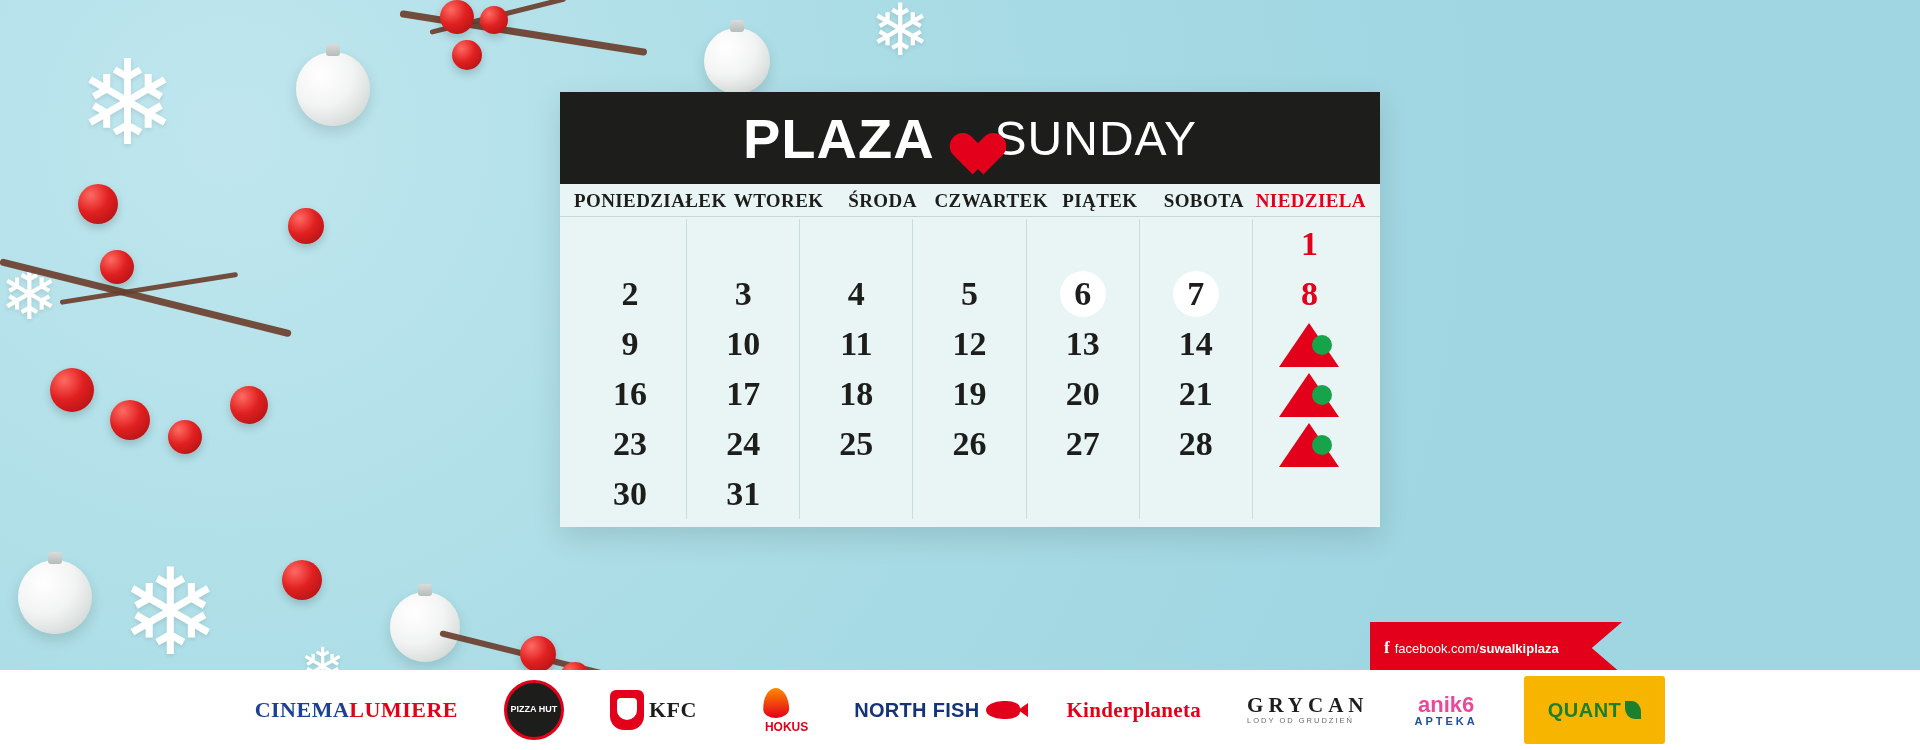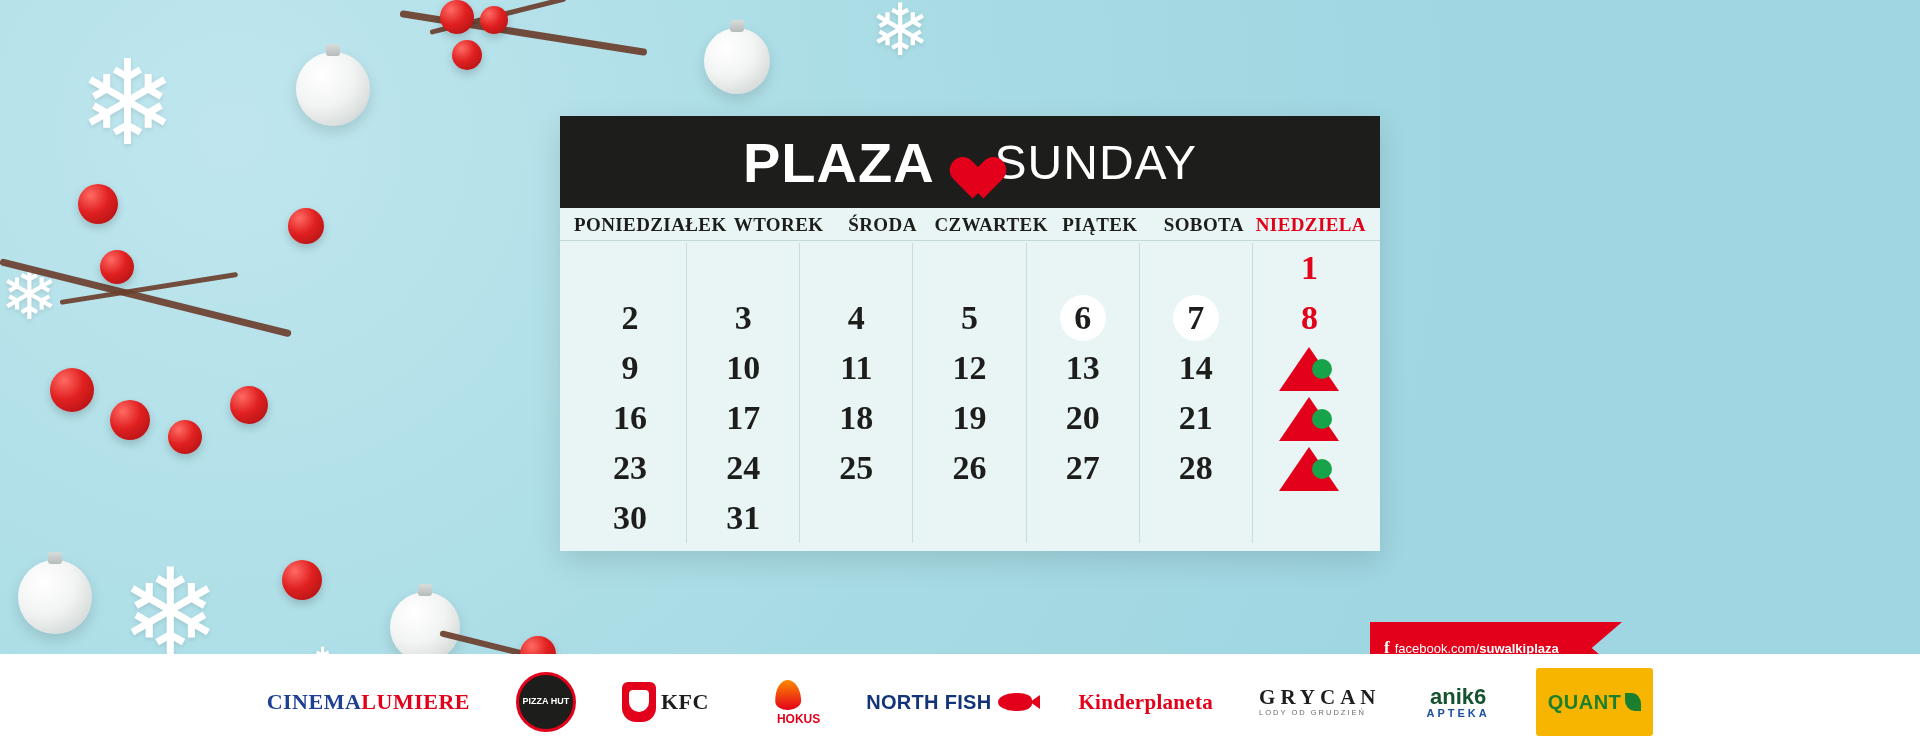--- a/index.html
+++ b/index.html
@@ -66,21 +66,21 @@
     background: #6b3f2e;
     border-radius: 4px;
     transform-origin: left center;
     opacity: 0.92;
   }
 
   
   #calendar-card {
     position: absolute;
     left: 560px;
-    top: 116px;
+    top: 92px;
     width: 820px;
     background: #e8f5f4;
     box-shadow: 0 10px 28px rgba(0,0,0,0.12);
   }
 
   .cal-header {
     background: #1d1d1b;
     height: 92px;
     display: flex;
     align-items: center;
@@ -234,21 +234,21 @@
     margin-right: 5px;
   }
   #fb-ribbon .fb-bold { font-weight: 700; }
 
   
   #logo-bar {
     position: absolute;
     left: 0;
     bottom: 0;
     width: 1920px;
-    height: 96px;
+    height: 80px;
     background: #ffffff;
     display: flex;
     align-items: center;
     justify-content: center;
     gap: 46px;
     padding: 0 180px;
     box-sizing: border-box;
   }
   .logo {
     display: flex;
@@ -391,36 +391,36 @@
   .logo-aniks {
     display: flex;
     flex-direction: column;
     align-items: center;
     line-height: 1.05;
   }
   .aniks-main {
     font-family: "Liberation Sans", sans-serif;
     font-weight: 800;
     font-size: 22px;
-    color: #14532d;
+    color: #ec4899;
   }
   .aniks-sub {
     font-family: "Liberation Sans", sans-serif;
     font-weight: 700;
     font-size: 11px;
     color: #1d4fa0;
     letter-spacing: 3px;
   }
 
   .logo-quant {
     display: flex;
     align-items: center;
     gap: 4px;
     background: #f7b500;
-    padding: 5px 12px;
+    padding: 5px 24px;
     border-radius: 3px;
   }
   .quant-text {
     font-family: "Liberation Sans", sans-serif;
     font-weight: 800;
     font-size: 20px;
     color: #1a7f2e;
     letter-spacing: 0.5px;
   }
   .quant-leaf {

